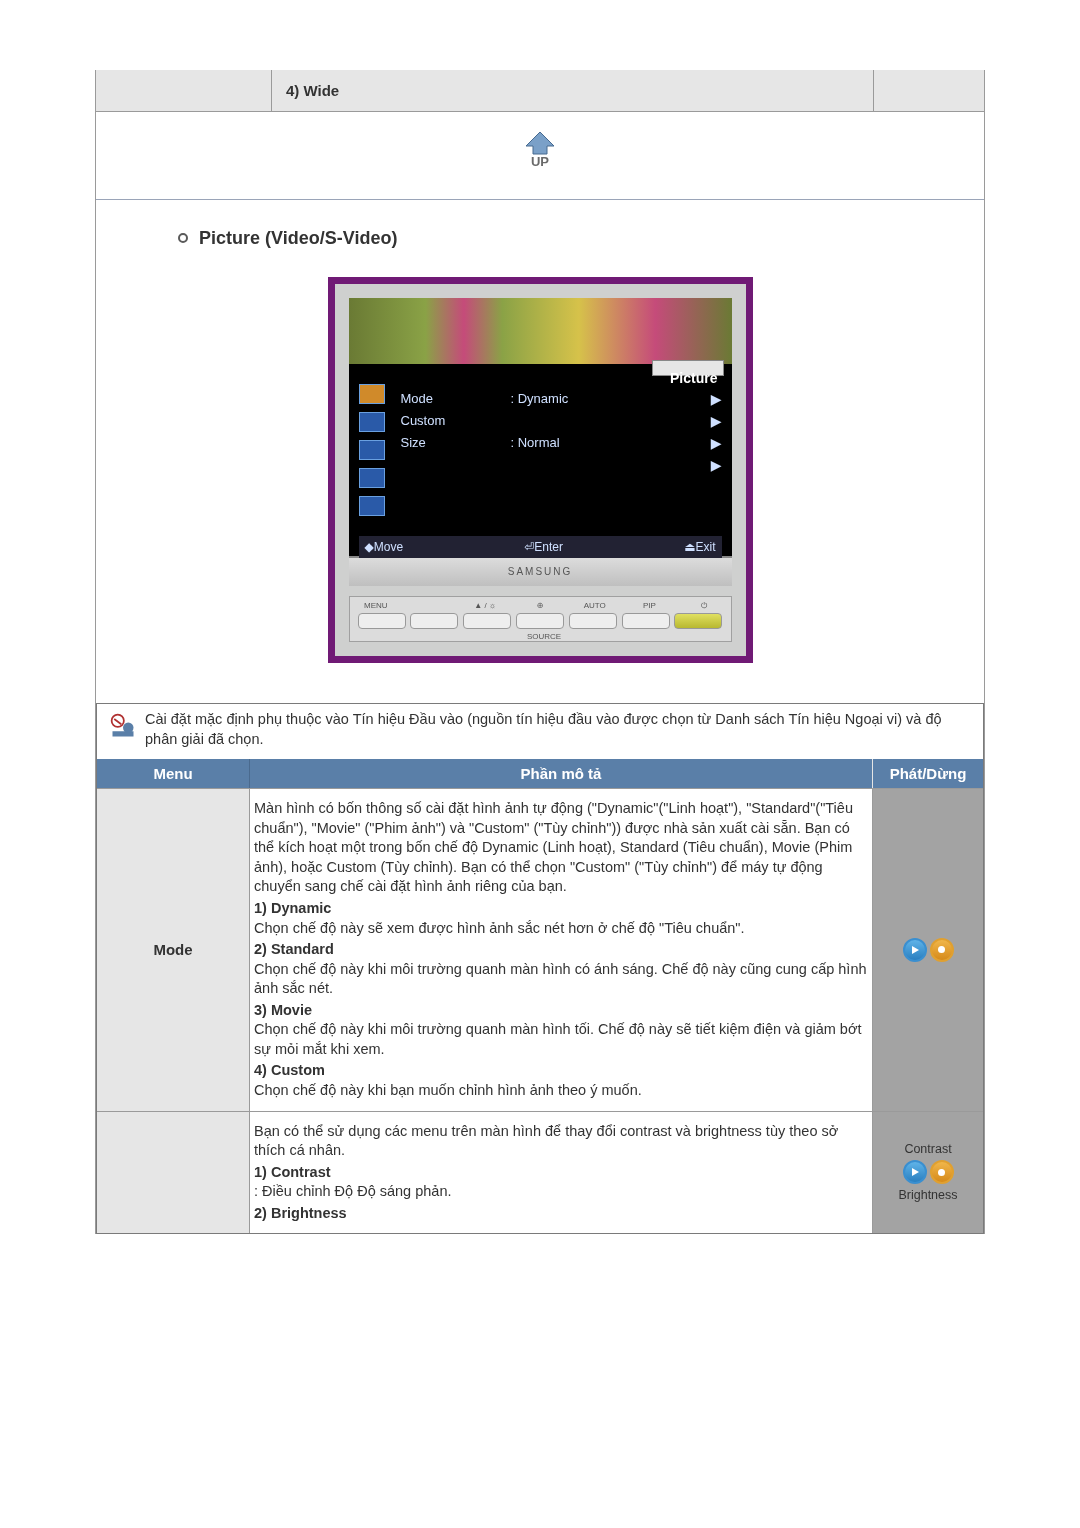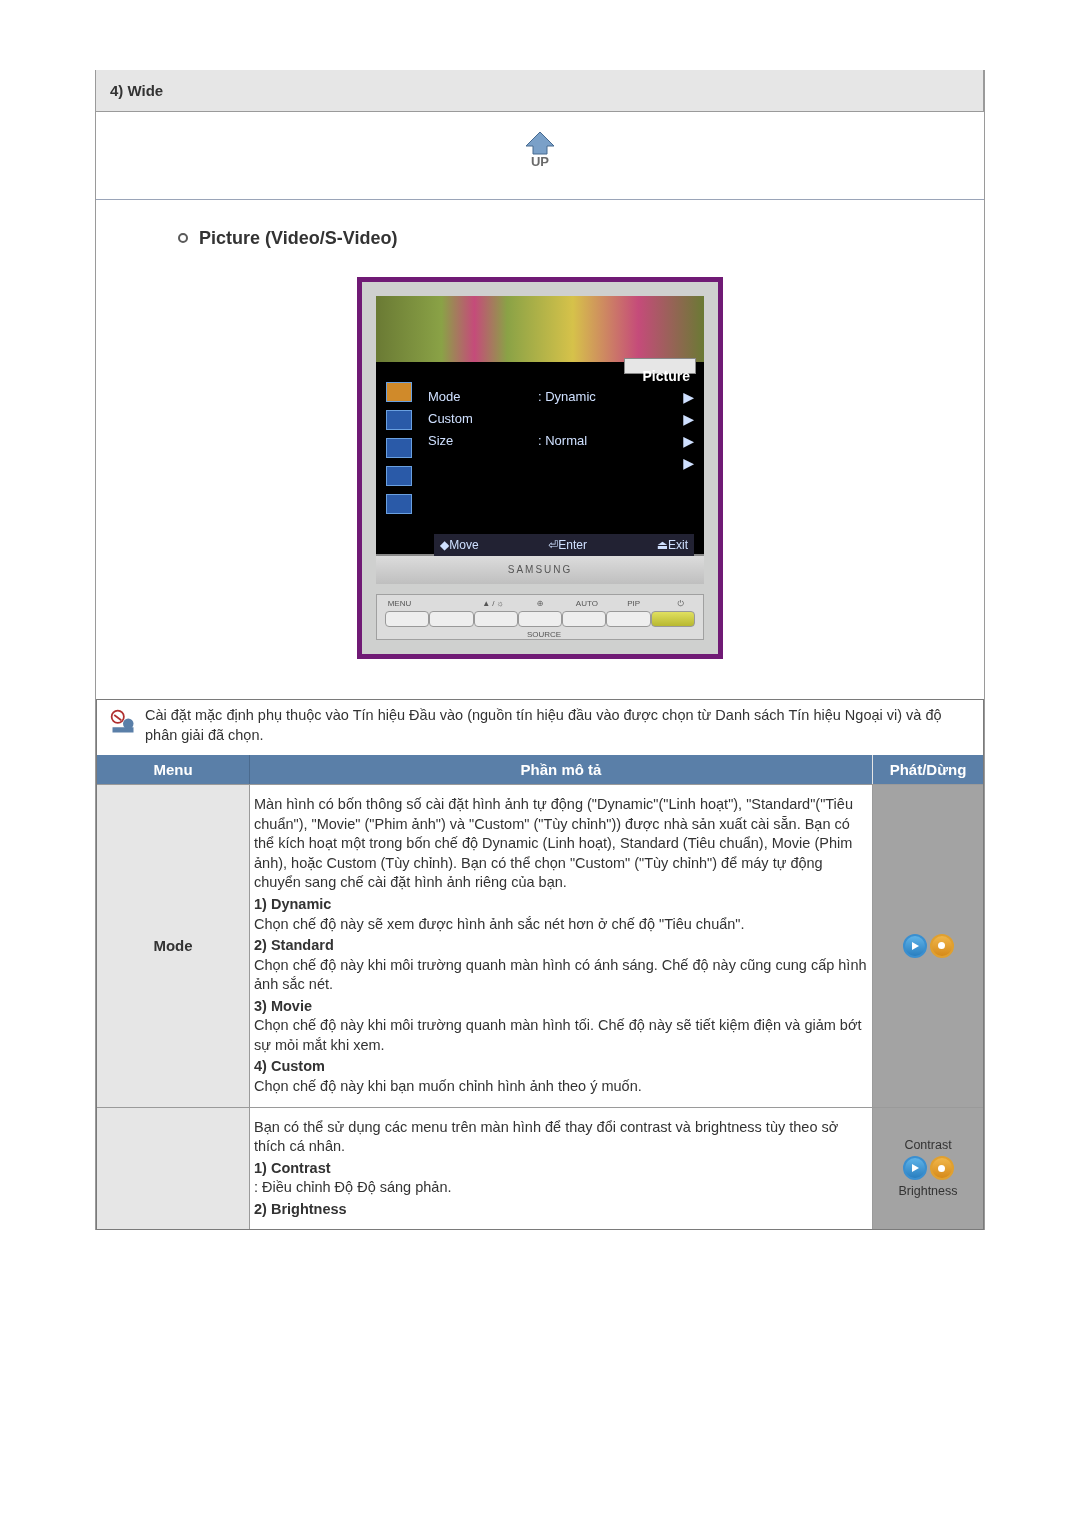--- a/index.html
+++ b/index.html
@@ -20,21 +20,20 @@
     border-left: 1px solid #9a9a9a;
     border-right: 1px solid #9a9a9a;
     position: relative;
     box-sizing: border-box;
   }
 
   
   .top-row {
     display: flex;
     border-bottom: 1px solid #9a9a9a;
-    flex-direction: column;
   }
   .top-row .col-left {
     width: 175px;
     background: #e6e6e6;
     border-right: 1px solid #9a9a9a;
   }
   .top-row .col-mid {
     flex: 1;
     background: #e6e6e6;
     border-right: 1px solid #9a9a9a;
@@ -69,23 +68,23 @@
     width: 10px; height: 10px;
     border-radius: 50%;
     border: 2px solid #5a5a5a;
     margin-right: 6px;
     vertical-align: 1px;
     box-sizing: border-box;
   }
 
   .osd-img {
     margin: 20px auto 40px auto;
-    width: 366px;
+    width: 425px;
     background: #cfd0cf;
-    border: 5px solid #701a75;
+    border: 7px solid #701a75;
     box-sizing: border-box;
   }
   .osd-screen {
     margin: 14px 14px 0 14px;
     background: #000;
     position: relative;
     height: 258px;
   }
   .osd-photo {
     height: 66px;
@@ -134,21 +133,21 @@
     font-size: 14px;
     line-height: 22px;
   }
   .osd-arrows div { text-align:center; }
   .osd-footer {
     position: absolute;
     left: 10px; right: 10px; bottom: -2px;
     color: #cfe0ff;
     font-size: 12px;
     display:flex; justify-content: space-between;
-    background:#223; padding:4px 6px;margin-left:48px;
+    background:#223; padding:4px 6px;
   }
   .osd-bezel {
     margin: 0 14px;
     height: 28px;
     background: linear-gradient(#dcdcdc,#bfbfbf);
     border-top: 2px solid #888;
     text-align:center;
     font-size: 10px;
     letter-spacing: 2px;
     color:#555;

